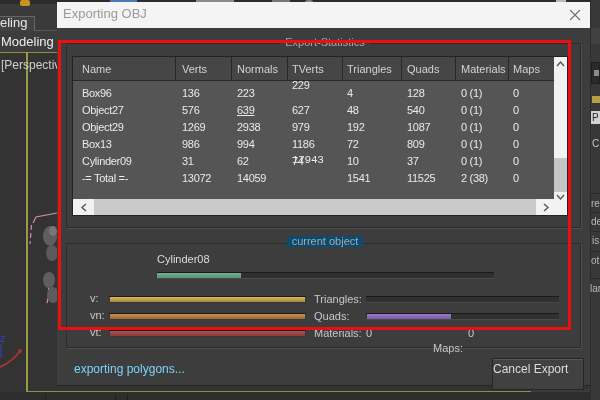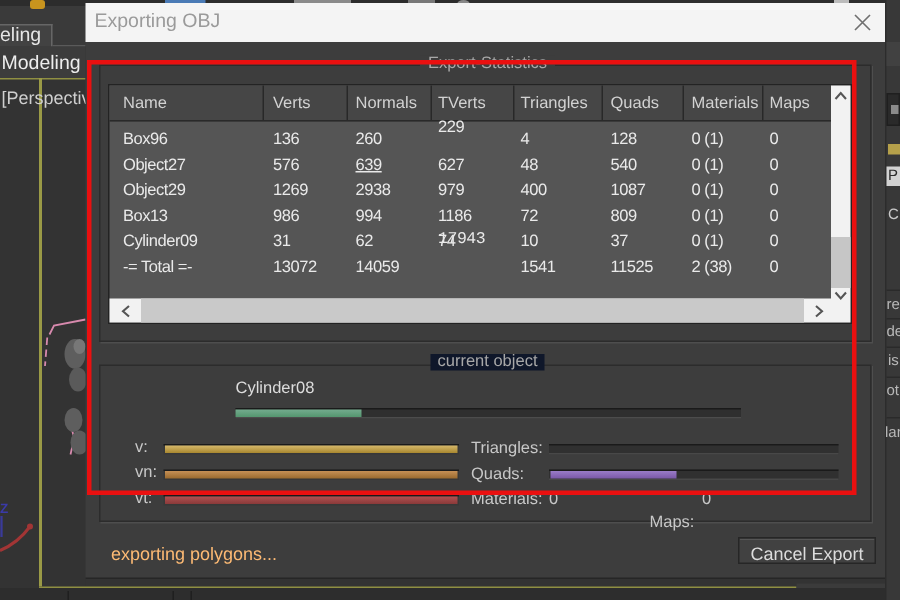--- a/index.html
+++ b/index.html
@@ -101,39 +101,39 @@
 <div class="abs" style="left:237px;top:58px;height:22px;font-size:11px;line-height:22px;color:#d2d2d2;">Normals</div>
 <div class="abs" style="left:292px;top:58px;height:22px;font-size:11px;line-height:22px;color:#d2d2d2;">TVerts</div>
 <div class="abs" style="left:347px;top:58px;height:22px;font-size:11px;line-height:22px;color:#d2d2d2;">Triangles</div>
 <div class="abs" style="left:407px;top:58px;height:22px;font-size:11px;line-height:22px;color:#d2d2d2;">Quads</div>
 <div class="abs" style="left:461px;top:58px;height:22px;font-size:11px;line-height:22px;color:#d2d2d2;">Materials</div>
 <div class="abs" style="left:513px;top:58px;height:22px;font-size:11px;line-height:22px;color:#d2d2d2;">Maps</div>
 
 <div id="rows">
 <div class="abs" style="left:82px;top:85px;height:17px;font-size:11px;letter-spacing:-0.3px;line-height:17px;color:#eaeaea;">Box96</div>
 <div class="abs" style="left:182px;top:85px;height:17px;font-size:11px;letter-spacing:-0.3px;line-height:17px;color:#eaeaea;">136</div>
-<div class="abs" style="left:237px;top:85px;height:17px;font-size:11px;letter-spacing:-0.3px;line-height:17px;color:#eaeaea;">260</div>
+<div class="abs" style="left:237px;top:85px;height:17px;font-size:11px;letter-spacing:-0.3px;line-height:17px;color:#eaeaea;">223</div>
 <div class="abs" style="left:292px;top:77px;height:17px;font-size:11px;letter-spacing:-0.3px;line-height:17px;color:#eaeaea;">229</div>
 <div class="abs" style="left:347px;top:85px;height:17px;font-size:11px;letter-spacing:-0.3px;line-height:17px;color:#eaeaea;">4</div>
 <div class="abs" style="left:407px;top:85px;height:17px;font-size:11px;letter-spacing:-0.3px;line-height:17px;color:#eaeaea;">128</div>
 <div class="abs" style="left:461px;top:85px;height:17px;font-size:11px;letter-spacing:-0.3px;line-height:17px;color:#eaeaea;">0 (1)</div>
 <div class="abs" style="left:513px;top:85px;height:17px;font-size:11px;letter-spacing:-0.3px;line-height:17px;color:#eaeaea;">0</div>
 <div class="abs" style="left:82px;top:102px;height:17px;font-size:11px;letter-spacing:-0.3px;line-height:17px;color:#eaeaea;">Object27</div>
 <div class="abs" style="left:182px;top:102px;height:17px;font-size:11px;letter-spacing:-0.3px;line-height:17px;color:#eaeaea;">576</div>
 <div class="abs" style="left:237px;top:102px;height:17px;font-size:11px;letter-spacing:-0.3px;line-height:17px;color:#eaeaea;text-decoration:underline;">639</div>
 <div class="abs" style="left:292px;top:102px;height:17px;font-size:11px;letter-spacing:-0.3px;line-height:17px;color:#eaeaea;">627</div>
 <div class="abs" style="left:347px;top:102px;height:17px;font-size:11px;letter-spacing:-0.3px;line-height:17px;color:#eaeaea;">48</div>
 <div class="abs" style="left:407px;top:102px;height:17px;font-size:11px;letter-spacing:-0.3px;line-height:17px;color:#eaeaea;">540</div>
 <div class="abs" style="left:461px;top:102px;height:17px;font-size:11px;letter-spacing:-0.3px;line-height:17px;color:#eaeaea;">0 (1)</div>
 <div class="abs" style="left:513px;top:102px;height:17px;font-size:11px;letter-spacing:-0.3px;line-height:17px;color:#eaeaea;">0</div>
 <div class="abs" style="left:82px;top:119px;height:17px;font-size:11px;letter-spacing:-0.3px;line-height:17px;color:#eaeaea;">Object29</div>
 <div class="abs" style="left:182px;top:119px;height:17px;font-size:11px;letter-spacing:-0.3px;line-height:17px;color:#eaeaea;">1269</div>
 <div class="abs" style="left:237px;top:119px;height:17px;font-size:11px;letter-spacing:-0.3px;line-height:17px;color:#eaeaea;">2938</div>
 <div class="abs" style="left:292px;top:119px;height:17px;font-size:11px;letter-spacing:-0.3px;line-height:17px;color:#eaeaea;">979</div>
-<div class="abs" style="left:347px;top:119px;height:17px;font-size:11px;letter-spacing:-0.3px;line-height:17px;color:#eaeaea;">400</div>
+<div class="abs" style="left:347px;top:119px;height:17px;font-size:11px;letter-spacing:-0.3px;line-height:17px;color:#eaeaea;">192</div>
 <div class="abs" style="left:407px;top:119px;height:17px;font-size:11px;letter-spacing:-0.3px;line-height:17px;color:#eaeaea;">1087</div>
 <div class="abs" style="left:461px;top:119px;height:17px;font-size:11px;letter-spacing:-0.3px;line-height:17px;color:#eaeaea;">0 (1)</div>
 <div class="abs" style="left:513px;top:119px;height:17px;font-size:11px;letter-spacing:-0.3px;line-height:17px;color:#eaeaea;">0</div>
 <div class="abs" style="left:82px;top:136px;height:17px;font-size:11px;letter-spacing:-0.3px;line-height:17px;color:#eaeaea;text-align:right;">Box13</div>
 <div class="abs" style="left:182px;top:136px;height:17px;font-size:11px;letter-spacing:-0.3px;line-height:17px;color:#eaeaea;">986</div>
 <div class="abs" style="left:237px;top:136px;height:17px;font-size:11px;letter-spacing:-0.3px;line-height:17px;color:#eaeaea;">994</div>
 <div class="abs" style="left:292px;top:136px;height:17px;font-size:11px;letter-spacing:-0.3px;line-height:17px;color:#eaeaea;">1186</div>
 <div class="abs" style="left:347px;top:136px;height:17px;font-size:11px;letter-spacing:-0.3px;line-height:17px;color:#eaeaea;">72</div>
 <div class="abs" style="left:407px;top:136px;height:17px;font-size:11px;letter-spacing:-0.3px;line-height:17px;color:#eaeaea;">809</div>
 <div class="abs" style="left:461px;top:136px;height:17px;font-size:11px;letter-spacing:-0.3px;line-height:17px;color:#eaeaea;">0 (1)</div>
@@ -168,21 +168,21 @@
 <div class="abs" style="left:73px;top:199px;width:481px;height:16px;background:#f2f2f2;"></div>
 <svg class="abs" style="left:79px;top:202px;" width="10" height="10" viewBox="0 0 10 10">
     <path d="M7 2 L3 5.5 L7 9" stroke="#555" stroke-width="1.4" fill="none"></path>
   </svg>
 <div class="abs" style="left:94px;top:199px;width:442px;height:16px;background:#c9c9c9;"></div>
 <svg class="abs" style="left:541px;top:202px;" width="10" height="10" viewBox="0 0 10 10">
     <path d="M3 2 L7 5.5 L3 9" stroke="#555" stroke-width="1.4" fill="none"></path>
   </svg>
 
 <div class="abs" style="left:66px;top:243px;width:515px;height:105px;border:1px solid #2c2c2c;box-shadow:1px 1px 0 rgba(96,96,96,0.5);"></div>
-<div class="abs" style="left:287px;top:236px;width:76px;height:11px;background:#0f172a;font-size:11px;line-height:11px;color:#a8a8a8;text-align:center;">current object</div>
+<div class="abs" style="left:287px;top:236px;width:76px;height:11px;background:#0c4a6e;font-size:11px;line-height:11px;color:#a8a8a8;text-align:center;">current object</div>
 
 <div class="abs" style="left:157px;top:253px;height:12px;font-size:11px;line-height:12px;color:#dcdcdc;">Cylinder08</div>
 
 <div class="abs" style="left:157px;top:272px;width:337px;height:7px;background:#2f2f2f;border-top:1px solid #1a1a1a;border-bottom:1px solid #4c4c4c;"></div>
 <div class="abs" style="left:157px;top:273px;width:84px;height:5px;background:linear-gradient(#74ab8e,#54966f);"></div>
 
 <div class="abs" style="left:90px;top:294px;height:9px;font-size:11px;line-height:9px;color:#c8c8c8;">v:</div>
 <div class="abs" style="left:109px;top:296px;width:197px;height:7px;background:#383838;border-top:1px solid #1a1a1a;"></div>
 <div class="abs" style="left:110px;top:297px;width:195px;height:5px;background:linear-gradient(#d6b86a,#a8872f);"></div>
 <div class="abs" style="left:314px;top:294px;height:10px;font-size:11px;line-height:10px;color:#c8c8c8;">Triangles:</div>
@@ -196,16 +196,16 @@
 <div class="abs" style="left:367px;top:314px;width:84px;height:5px;background:linear-gradient(#9a7cc8,#7a58a8);"></div>
 
 <div class="abs" style="left:90px;top:328px;height:9px;font-size:11px;line-height:9px;color:#c8c8c8;">vt:</div>
 <div class="abs" style="left:109px;top:330px;width:197px;height:7px;background:#383838;border-top:1px solid #1a1a1a;"></div>
 <div class="abs" style="left:110px;top:331px;width:195px;height:5px;background:linear-gradient(#b05050,#8a3a3a);"></div>
 <div class="abs" style="left:314px;top:328px;height:10px;font-size:11px;line-height:10px;color:#c8c8c8;">Materials:</div>
 <div class="abs" style="left:366px;top:328px;height:10px;font-size:11px;line-height:10px;color:#c8c8c8;">0</div>
 <div class="abs" style="left:433px;top:328px;height:10px;font-size:11px;line-height:10px;color:#c8c8c8;margin-top:15px;">Maps:</div>
 <div class="abs" style="left:468px;top:328px;height:10px;font-size:11px;line-height:10px;color:#c8c8c8;">0</div>
 
-<div class="abs" style="left:74px;top:363px;height:13px;font-size:12px;line-height:13px;color:#fdba74;">exporting polygons...</div>
-<div class="abs" style="left:492px;top:358px;width:92px;height:18px;background:#414141;border:1px solid #262626;box-shadow:inset 0 1px 0 #565656;font-size:12px;line-height:20px;color:#dcdcdc;text-align:center;">Cancel Export</div>
+<div class="abs" style="left:74px;top:363px;height:13px;font-size:12px;line-height:13px;color:#7dd3fc;">exporting polygons...</div>
+<div class="abs" style="left:492px;top:358px;width:92px;height:32px;background:#414141;border:1px solid #262626;box-shadow:inset 0 1px 0 #565656;font-size:12px;line-height:20px;color:#dcdcdc;text-align:left;">Cancel Export</div>
 
 <div class="abs" style="left:58px;top:40px;width:513px;height:290px;border:3px solid #ea1010;"></div>
 
 </body></html>

